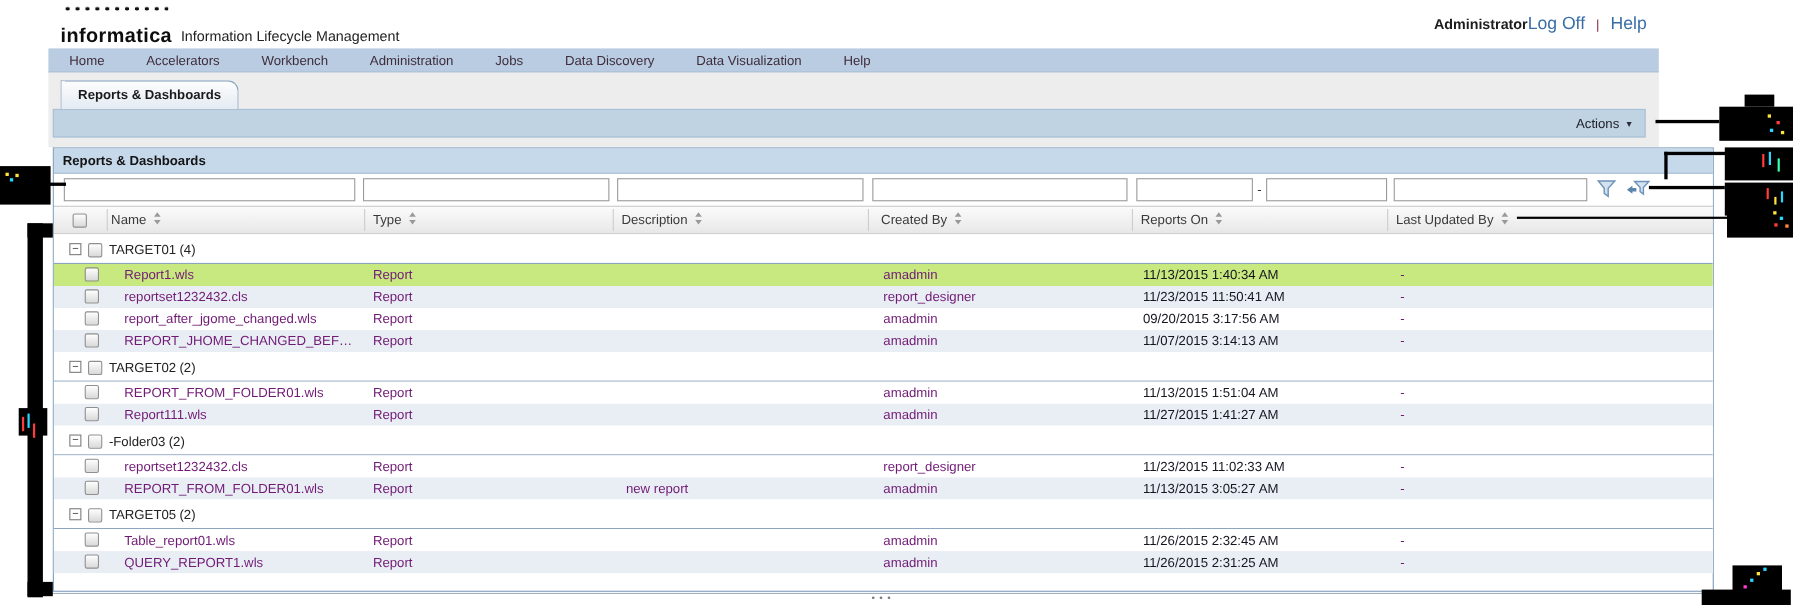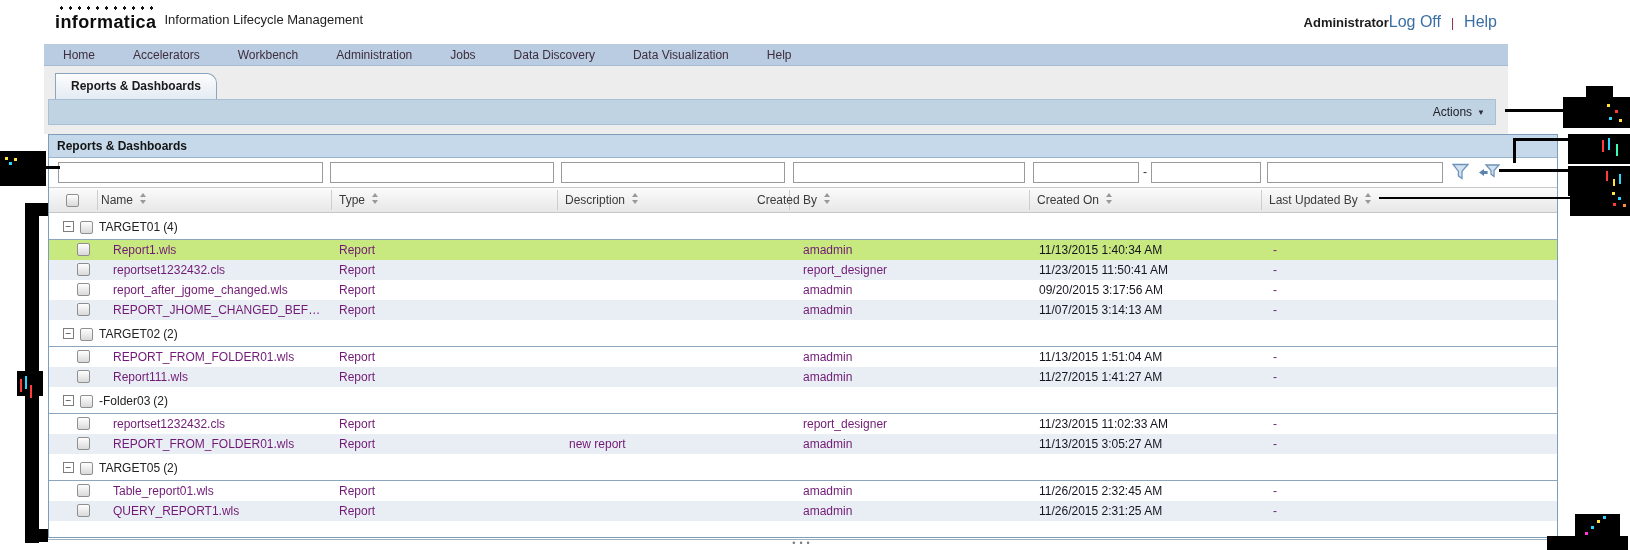--- a/index.html
+++ b/index.html
@@ -12,21 +12,21 @@
     color:#3a2b33;
     overflow:hidden;
   }
   .abs { position:absolute; }
 
   
   #logo-area { left:55px; top:6px; }
   .logo-dots { width:96px; height:4px; margin-left:2px;
     background-image: radial-gradient(circle, #111 1.6px, transparent 1.7px);
     background-size: 9px 4px; background-repeat: repeat-x; }
-  .logo-row { display:flex; align-items:flex-start; margin-top:2px; }
+  .logo-row { display:flex; align-items:center; margin-top:12px; }
   .logo-word { font-size:18px; font-weight:bold; letter-spacing:0.4px; color:#0d0d0d; }
   .product-name { font-size:13px; color:#222; margin-left:8px; }
 
   #user-bar { top:13px; right:133px; display:flex; align-items:baseline; white-space:nowrap; }
   .username { font-weight:bold; font-size:13px; color:#1c1c1c; }
   .link { color:#3a6ea5; font-size:16px; cursor:pointer; }
   .user-sep { color:#8b2942; margin:0 10px; }
   #user-bar .link:first-of-type { margin-left:8px; }
 
   
@@ -66,21 +66,21 @@
   #f-lub  { left:1218px; width:176px; }
   .icon-btn { position:absolute; top:5px; width:22px; height:19px; cursor:pointer; }
   #btn-filter { left:1402px; }
   #btn-clear-filter { left:1429px; }
 
   #header-row { position:relative; height:26px;
     background:linear-gradient(#fbfbfb,#e7e7e7);
     border-top:1px solid #c9c9c9; border-bottom:1px solid #c6c6c6; }
   .hcell { position:absolute; top:0; line-height:25px; color:#3a3a3a; cursor:pointer; white-space:nowrap; }
   .hdiv { position:absolute; top:2px; bottom:2px; width:1px; background:#cdcdcd; }
-  .h-name{left:52px}.h-type{left:290px}.h-desc{left:516px}.h-cby{left:708px}.h-con{left:988px}.h-lub{left:1220px}
+  .h-name{left:52px}.h-type{left:290px}.h-desc{left:516px}.h-cby{left:752px}.h-con{left:988px}.h-lub{left:1220px}
   .d1{left:48px}.d2{left:282px}.d3{left:508px}.d4{left:740px}.d5{left:980px}.d6{left:1212px}
   .hcb { position:absolute; left:17px; top:6px; }
 
   .sort { display:inline-block; width:7px; height:11px; position:relative; margin-left:7px; }
   .sort::before { content:""; position:absolute; top:0; left:0;
     border-left:3.5px solid transparent; border-right:3.5px solid transparent; border-bottom:4px solid #999; }
   .sort::after { content:""; position:absolute; bottom:0; left:0;
     border-left:3.5px solid transparent; border-right:3.5px solid transparent; border-top:4px solid #999; }
 
   
@@ -200,21 +200,21 @@
     <span class="hdiv d1"></span>
     <span class="hdiv d2"></span>
     <span class="hdiv d3"></span>
     <span class="hdiv d4"></span>
     <span class="hdiv d5"></span>
     <span class="hdiv d6"></span>
     <span class="hcell h-name"><span>Name</span><span class="sort"></span></span>
     <span class="hcell h-type"><span>Type</span><span class="sort"></span></span>
     <span class="hcell h-desc"><span>Description</span><span class="sort"></span></span>
     <span class="hcell h-cby"><span>Created By</span><span class="sort"></span></span>
-    <span class="hcell h-con"><span>Created On</span><span class="sort"></span></span>
+    <span class="hcell h-con"><span>Reports On</span><span class="sort"></span></span>
     <span class="hcell h-lub"><span>Last Updated By</span><span class="sort"></span></span>
   </div>
 
   <div id="tbody">
 
     <div class="grow">
       <span class="exp g-exp">−</span>
       <span class="cb g-cb"></span>
       <span class="g-label"><span>TARGET01</span><span>(4)</span></span>
     </div>

